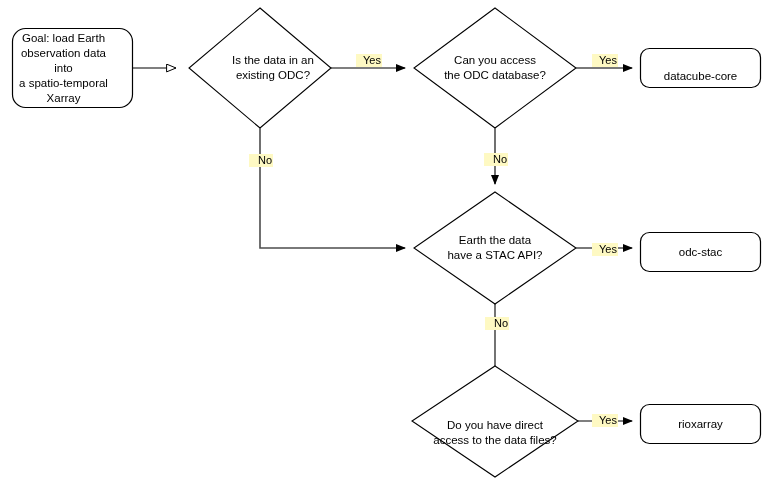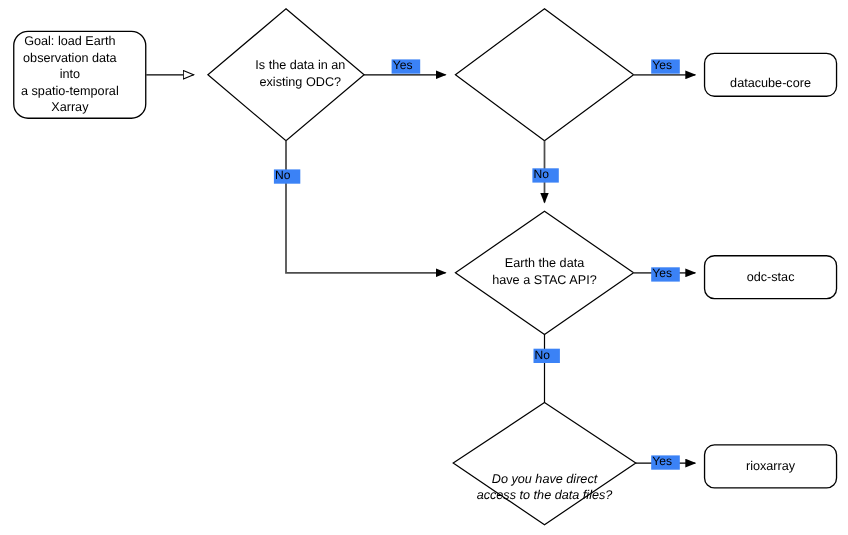--- a/index.html
+++ b/index.html
@@ -34,23 +34,23 @@
     display: flex;
     align-items: center;
     justify-content: center;
   }
   .edge-label {
     position: absolute;
     color: #000000;
     font-family: "Liberation Sans", sans-serif;
     font-size: 11px;
     line-height: 13px;
-    background: #3b82f6;
+    background: #fef9c3;
     padding: 0 1px;
-    text-align: left;
+    text-align: right;
     pointer-events: none;
   }
 </style>
 </head>
 <body>
 
 <div id="canvas">
 
   <svg id="flow-svg" viewBox="0 0 771 486" xmlns="http://www.w3.org/2000/svg">
     <defs>
@@ -94,25 +94,27 @@
   </svg>
 
   <div class="node-label" style="left:12px; top:28px; width:103px; height:80px;">Goal: load Earth
 observation data into
 a spatio-temporal
 Xarray</div>
 
   <div class="node-label" style="left:202px; top:48px; width:142px; height:40px;">Is the data in an
 existing ODC?</div>
 
+  <div class="node-label" style="left:412px; top:48px; width:166px; height:40px;">Can you access
+the ODC database?</div>
 
   <div class="node-label" style="left:412px; top:228px; width:166px; height:40px;">Earth the data
 have a STAC API?</div>
 
-  <div class="node-label" style="left:404px; top:424px; width:182px; height:40px;font-style:italic;">Do you have direct
+  <div class="node-label" style="left:404px; top:413px; width:182px; height:40px;">Do you have direct
 access to the data files?</div>
 
   <div class="node-label" style="left:640px; top:48px; width:121px; height:56px;border-radius:17px;">datacube-core</div>
 
   <div class="node-label" style="left:640px; top:232px; width:121px; height:41px;border-radius:15px;">odc-stac</div>
 
   <div class="node-label" style="left:640px; top:404px; width:121px; height:40px;">rioxarray</div>
 
   <div class="edge-label" style="left:356px; top:54px; width:24px;">Yes</div>
 

